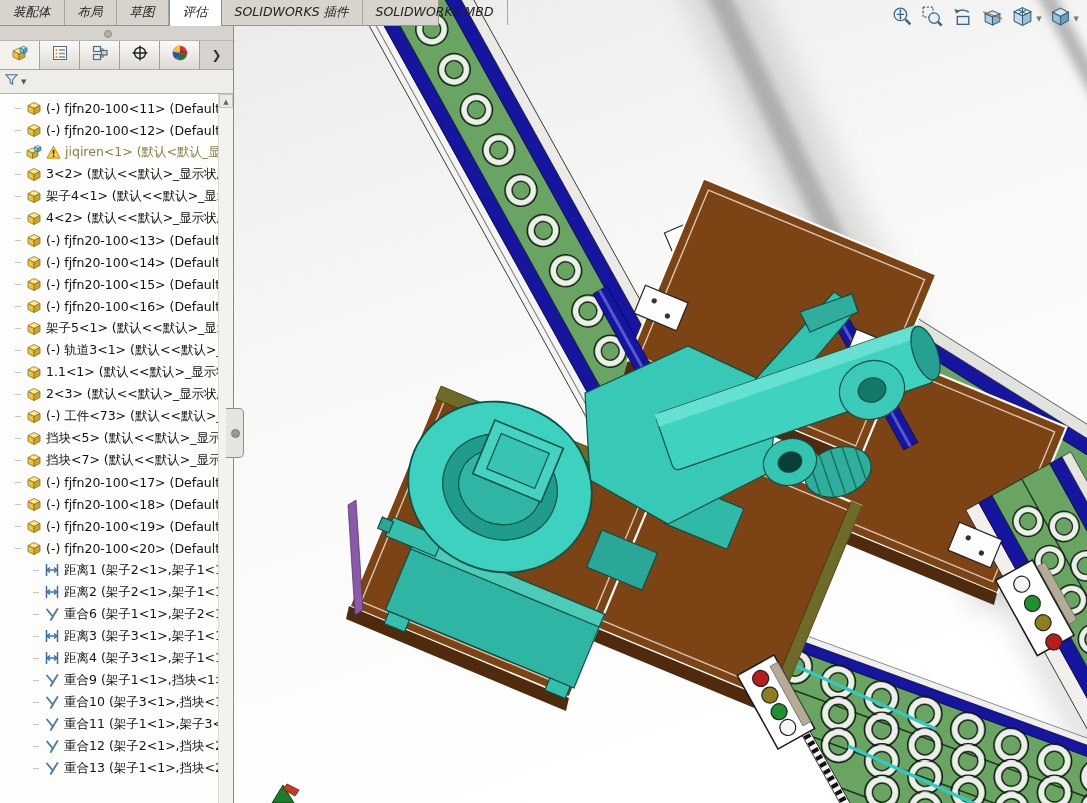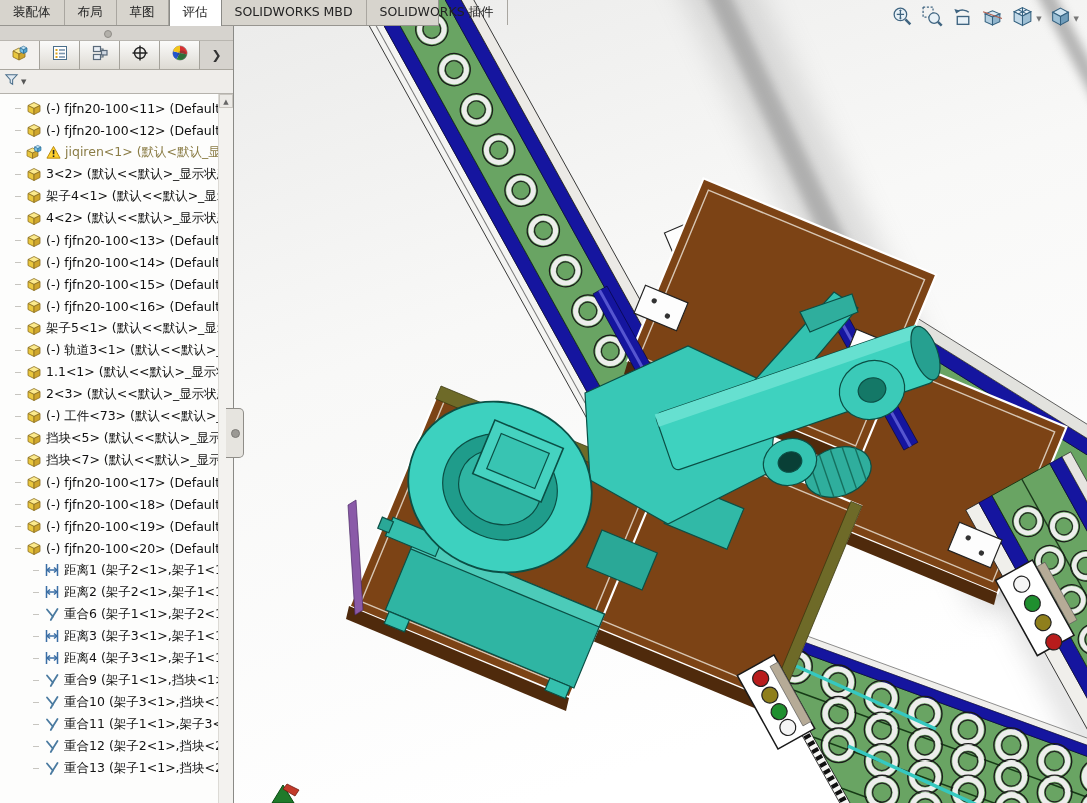--- a/index.html
+++ b/index.html
@@ -17,21 +17,21 @@
   .browndark{fill:var(--platform-brown-dark);}
   .olive{fill:var(--olive);}
   
   #tabstrip{
     position:absolute;left:0;top:0;width:438px;height:25px;z-index:3;
     background:#d7d4cd;border-bottom:1px solid #979590;border-right:1px solid #979590;
     display:flex;align-items:stretch;
   }
   .cmdtab{
     padding:0 13px;line-height:24px;font-size:12.5px;color:#222;
-    border-right:1px solid #a9a6a0;white-space:nowrap;cursor:default;
+    border-right:1px solid #a9a6a0;white-space:nowrap;cursor:default;font-style:italic;
   }
   .cmdtab.active{
     background:#ffffff;border-right:1px solid #8a8a86;border-left:1px solid #8a8a86;
     height:26px;
   }
   
   #sidepanel{
     position:absolute;left:0;top:25px;width:233px;height:778px;z-index:2;
     background:#d6d3ce;border-right:1px solid #8a8a86;
     display:flex;flex-direction:column;
@@ -576,22 +576,22 @@
     <polygon points="272,803 283,785 294,803" fill="#1F7A2A" stroke="#0A4A12" stroke-width="1"></polygon>
     <polygon points="283,789 295,796 299,790 287,784" fill="#C23A2A" stroke="#6E1A10" stroke-width="0.8"></polygon>
   </g>
 </svg>
 
 <div id="tabstrip">
     <div class="cmdtab">装配体</div>
     <div class="cmdtab">布局</div>
     <div class="cmdtab">草图</div>
     <div class="cmdtab active">评估</div>
+    <div class="cmdtab">SOLIDWORKS 插件</div>
     <div class="cmdtab">SOLIDWORKS MBD</div>
-    <div class="cmdtab">SOLIDWORKS 插件</div>
   </div>
 
 <div id="sidepanel">
   <div id="splitrow">
       <span class="dot"></span>
     </div>
   <div id="managertabs">
       <div class="mtab active">
         <span><svg viewBox="0 0 18 18">
             <polygon points="2,7 8,4 14,7 8,10" fill="#fbe98c" stroke="#8a6d1f" stroke-width="0.8"></polygon>

